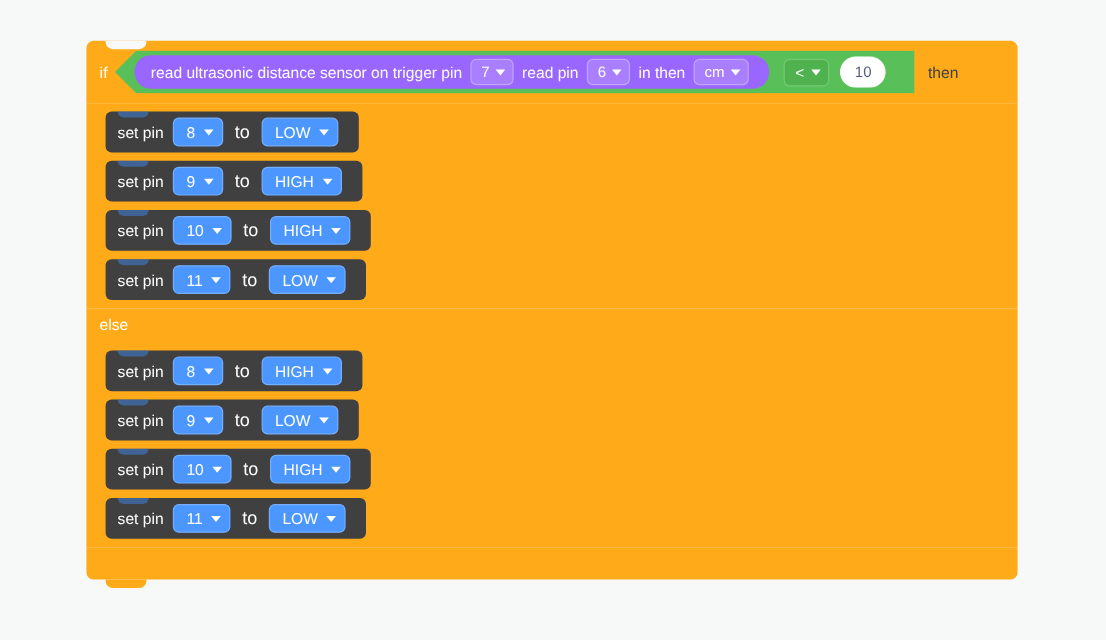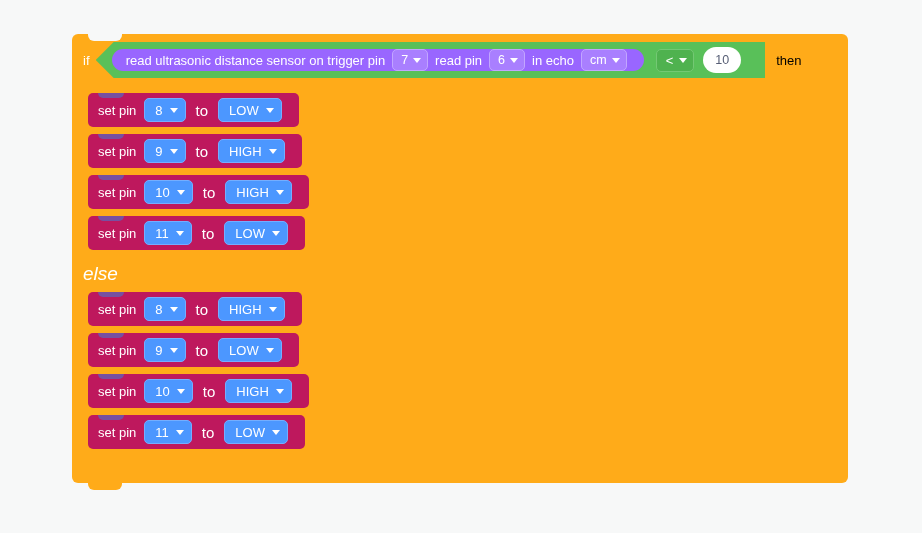--- a/index.html
+++ b/index.html
@@ -48,21 +48,21 @@
   .if-label {
     color: #ffffff;
     font-size: 13px;
     padding-left: 11px;
     padding-right: 6px;
     line-height: 1;
     letter-spacing: 0.1px;
     flex: 0 0 auto;
   }
   .then-label {
-    color: #000000;
+    color: #404040;
     font-size: 13px;
     padding-left: 11px;
     padding-right: 14px;
     line-height: 1;
     flex: 0 0 auto;
   }
 
   
   .bool-block {
     position: relative;
@@ -77,21 +77,21 @@
   }
   .bool-inner {
     display: flex;
     align-items: center;
     height: 36px;
     padding-right: 24px;
   }
 
   
   .sensor-pill {
-    height: 22px;
+    height: 28px;
     background: #9966ff;
     border-radius: 16px;
     display: flex;
     align-items: center;
     padding: 0 10px 0 14px;
     margin-left: 11px;
     flex: 0 0 auto;
   }
   .sensor-text {
     color: #ffffff;
@@ -175,23 +175,22 @@
     position: relative;
     height: 28px;
     background: #ffab19;
     width: 776px;
   }
   .else-label {
     position: absolute;
     left: 11px;
     top: 7px;
     color: #ffffff;
-    font-size: 19px;
-    line-height: 1;
-    font-style: italic;
+    font-size: 13px;
+    line-height: 1;
   }
 
   
   .if-bottom {
     position: relative;
     height: 27px;
     background: #ffab19;
     border-radius: 0 0 6px 6px;
     width: 776px;
   }
@@ -202,21 +201,21 @@
     width: 34px;
     height: 7px;
     background: #ffab19;
     border-radius: 0 0 6px 6px;
   }
 
   
   .set-block {
     position: relative;
     height: 34px;
-    background: #be185d;
+    background: #404040;
     border-radius: 5px;
     display: inline-flex;
     align-items: center;
     padding: 0 9px 0 10px;
     margin-bottom: 7px;
     flex: 0 0 auto;
   }
   .set-block:last-child { margin-bottom: 0; }
   
   .set-block .s-notch {
@@ -288,21 +287,21 @@
               <span class="caret"></span>
             </span>
 
             <span class="sensor-text">read pin</span>
 
             <span class="dd-purple">
               <span class="dd-text">6</span>
               <span class="caret"></span>
             </span>
 
-            <span class="sensor-text">in echo</span>
+            <span class="sensor-text">in then</span>
 
             <span class="dd-purple">
               <span class="dd-text">cm</span>
               <span class="caret"></span>
             </span>
           </div>
 
           <div class="op-group">
             <span class="dd-green">
               <span class="dd-text">&lt;</span>

